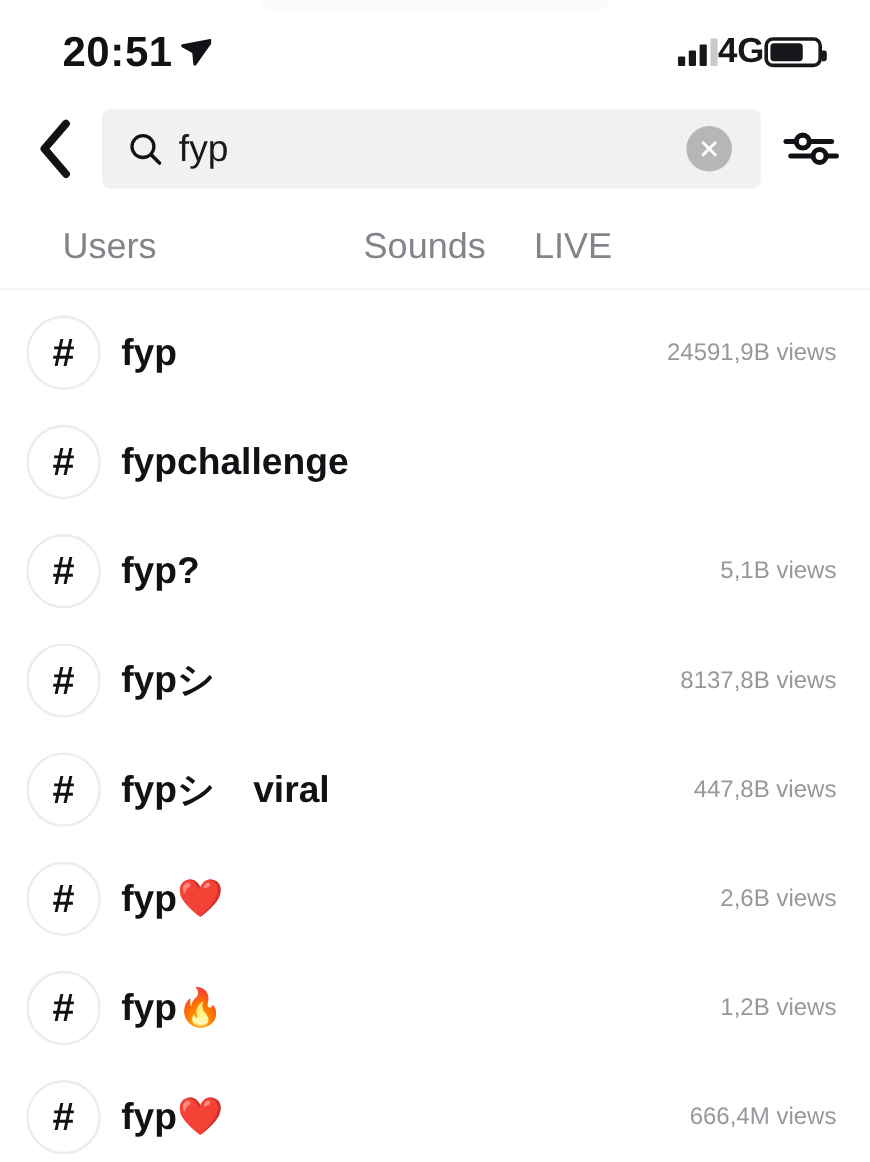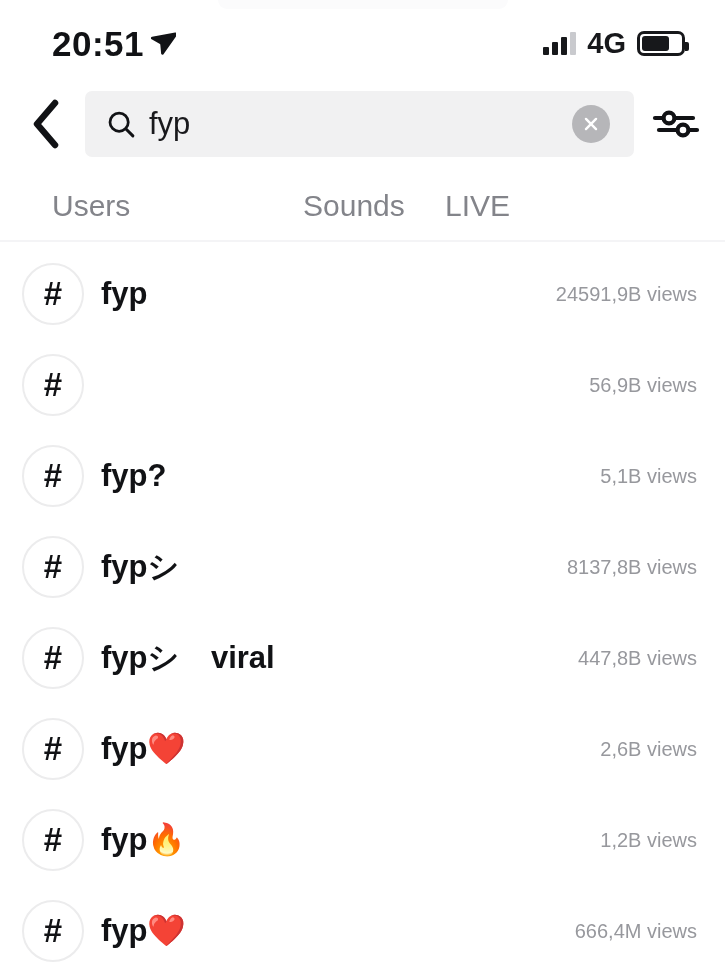--- a/index.html
+++ b/index.html
@@ -60,21 +60,20 @@
     width: 28px;
     height: 28px;
   }
   .status-right {
     position: absolute;
     right: 40px;
     top: 26px;
     height: 34px;
     display: flex;
     align-items: center;
-    gap: 11px;
   }
   .signal {
     display: flex;
     align-items: flex-end;
     gap: 3px;
     height: 24px;
   }
   .signal i {
     display: block;
     width: 6px;
@@ -352,21 +351,21 @@
   <div class="list">
 
     <div class="row">
       <span class="hash-circle">#</span>
       <span class="row-label">fyp</span>
       <span class="row-views">24591,9B views</span>
     </div>
 
     <div class="row">
       <span class="hash-circle">#</span>
-      <span class="row-views">56,9B views</span>
+      <span class="row-label">fypchallenge</span>
     </div>
 
     <div class="row">
       <span class="hash-circle">#</span>
       <span class="row-label">fyp?</span>
       <span class="row-views">5,1B views</span>
     </div>
 
     <div class="row">
       <span class="hash-circle">#</span>

